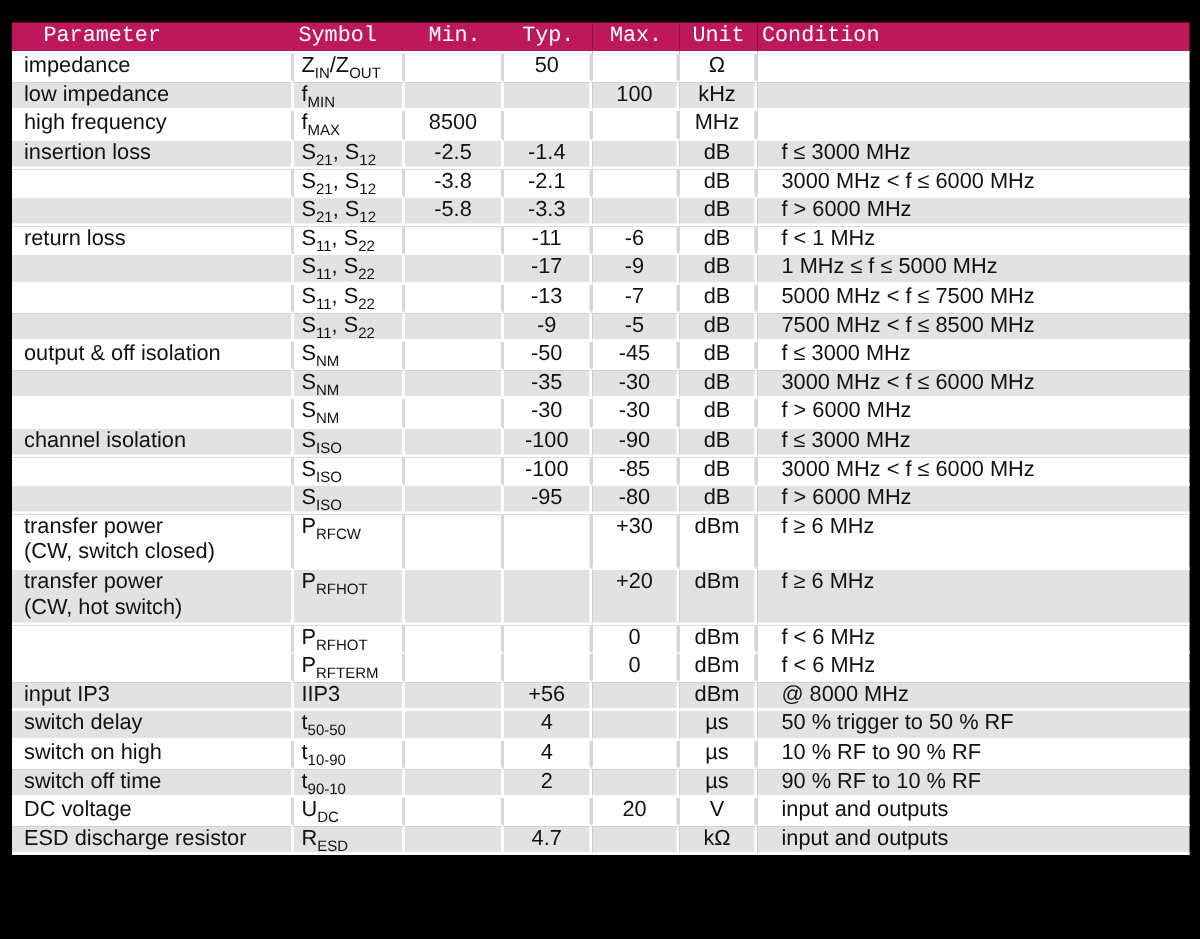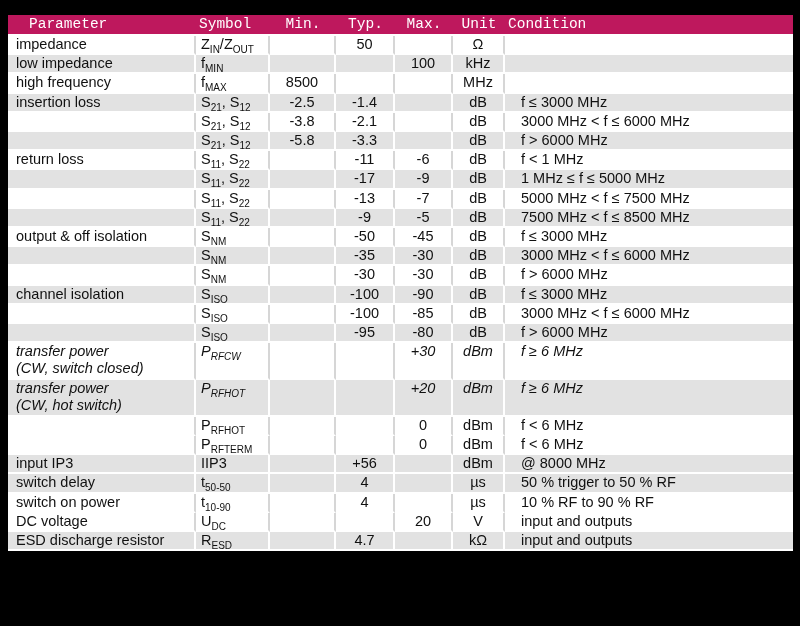--- a/index.html
+++ b/index.html
@@ -28,21 +28,21 @@
     font-size:14.5px;line-height:17.2px;
     padding:0 3px;height:18.4px;box-sizing:border-box;
     vertical-align:top;
     border-bottom:2px solid #fff;
     border-right:2px solid transparent;
     overflow:hidden;
   }
   tbody td:last-child{border-right:none;}
   tr.plain td{background:#ffffff;border-right-color:#d6d6d6;}
   tr.shade td{background:#e2e2e2;border-right-color:#ffffff;}
-  tr.tall td{height:36.8px;font-style:italic;}
+  tr.tall td{height:36.8px;}
   .c-param{padding-left:8px;white-space:pre-line;}
   .c-sym{padding-left:5px;white-space:nowrap;}
   .c-num{text-align:center;}
   .c-unit{text-align:center;}
   .c-cond{padding-left:16px;white-space:nowrap;}
   sub{font-size:10px;line-height:0;vertical-align:baseline;position:relative;top:4px;}
 </style>
 </head>
 <body>
 
@@ -262,27 +262,36 @@
       <tr class="shade">
         <td class="c-param">switch delay</td>
         <td class="c-sym">t<sub>50-50</sub></td>
         <td class="c-num"></td>
         <td class="c-num">4</td>
         <td class="c-num"></td>
         <td class="c-unit">µs</td>
         <td class="c-cond">50 % trigger to 50 % RF</td>
       </tr>
       <tr class="plain">
-        <td class="c-param">switch on power</td>
+        <td class="c-param">switch on high</td>
         <td class="c-sym">t<sub>10-90</sub></td>
         <td class="c-num"></td>
         <td class="c-num">4</td>
         <td class="c-num"></td>
         <td class="c-unit">µs</td>
         <td class="c-cond">10 % RF to 90 % RF</td>
+      </tr>
+      <tr class="shade">
+        <td class="c-param">switch off time</td>
+        <td class="c-sym">t<sub>90-10</sub></td>
+        <td class="c-num"></td>
+        <td class="c-num">2</td>
+        <td class="c-num"></td>
+        <td class="c-unit">µs</td>
+        <td class="c-cond">90 % RF to 10 % RF</td>
       </tr>
       <tr class="plain">
         <td class="c-param">DC voltage</td>
         <td class="c-sym">U<sub>DC</sub></td>
         <td class="c-num"></td>
         <td class="c-num"></td>
         <td class="c-num">20</td>
         <td class="c-unit">V</td>
         <td class="c-cond">input and outputs</td>
       </tr>

